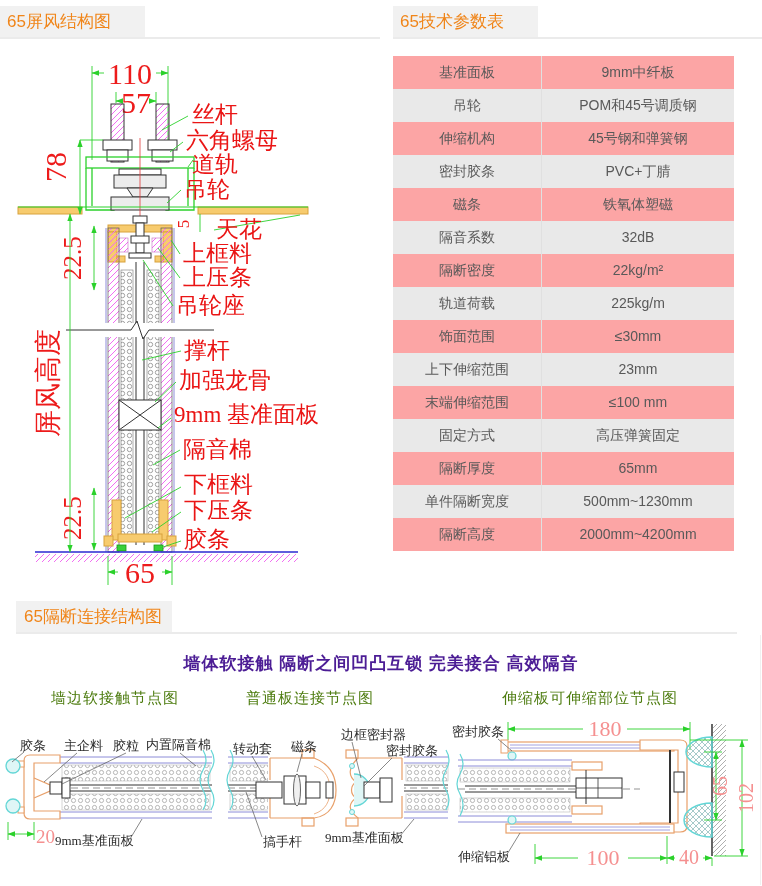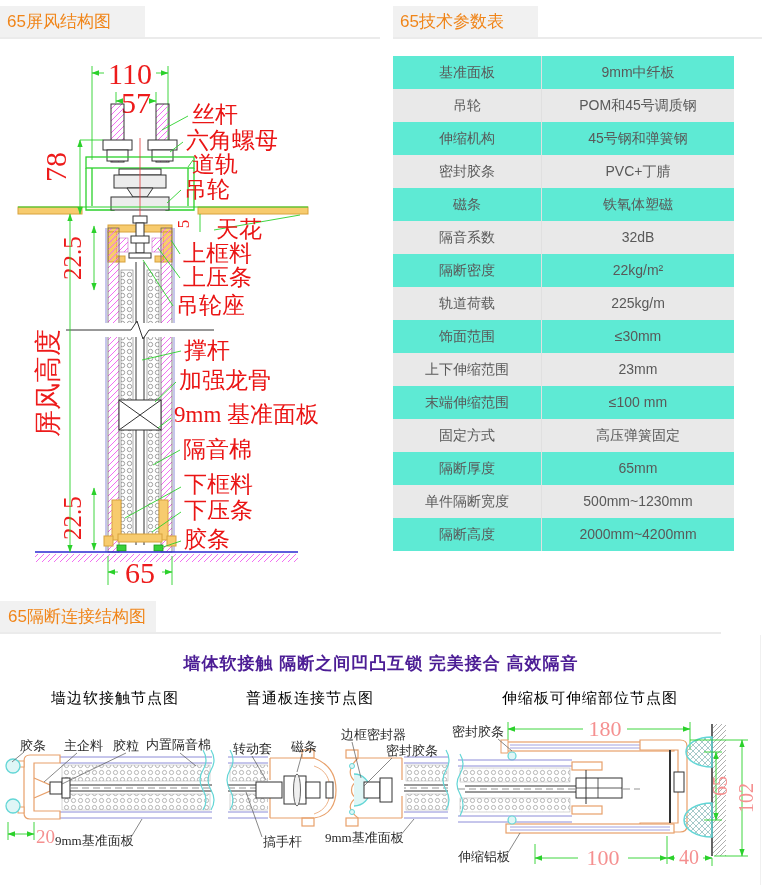--- a/index.html
+++ b/index.html
@@ -3,31 +3,31 @@
 <meta charset="utf-8">
 <style>
   html,body{margin:0;padding:0;background:#fff;}
   .page{position:relative;width:762px;height:886px;background:#fff;overflow:hidden;
         font-family:"Liberation Sans",sans-serif;}
   .tabstrip{position:absolute;height:31px;border-bottom:2px solid #ebebeb;}
   .tab{display:inline-block;height:31px;line-height:31px;background:#f1f1f1;
        color:#f08519;font-size:17px;padding:0 34px 0 7px;white-space:nowrap;}
   .ts-left{left:0;top:6px;width:380px;}
   .ts-right{left:393px;top:6px;width:369px;}
-  .ts-bottom{left:0;top:601px;width:721px;}
+  .ts-bottom{left:16px;top:601px;width:721px;}
   .ts-bottom .tab{padding:0 10px 0 8px;}
   .param-table{position:absolute;left:393px;top:56px;width:341px;}
   .prow{display:flex;height:33px;line-height:33px;font-size:14px;color:#595959;}
   .prow.odd{background:#e9e9e9;}
-  .prow.even{background:#5eead4;}
+  .prow.even{background:#fca5a5;}
   .pl{width:148px;text-align:center;border-right:1px solid #e0e0e0;overflow:hidden;}
   .pv{flex:1;text-align:center;overflow:hidden;}
   .headline{position:absolute;left:0;top:652px;width:762px;text-align:center;
             color:#4c1d95;font-size:17px;font-weight:bold;letter-spacing:1px;}
-  .dtitle{position:absolute;top:689px;font-size:15px;color:#000000;text-align:center;
+  .dtitle{position:absolute;top:689px;font-size:15px;color:#4d7c0f;text-align:center;
           font-family:"Liberation Serif",serif;letter-spacing:1px;}
   .dt-a{left:30px;width:170px;}
   .dt-b{left:225px;width:170px;}
   .dt-c{left:490px;width:200px;}
   .svg-structure{position:absolute;left:0;top:40px;}
   .svg-connection{position:absolute;left:0;top:706px;}
   .bottom-edge{position:absolute;left:0;top:635px;width:760px;height:250px;
                border-right:1px solid #f0f0f0;pointer-events:none;}
   svg text{font-family:"Liberation Serif",serif;}
   .dimr{fill:#ed1b1b;}

